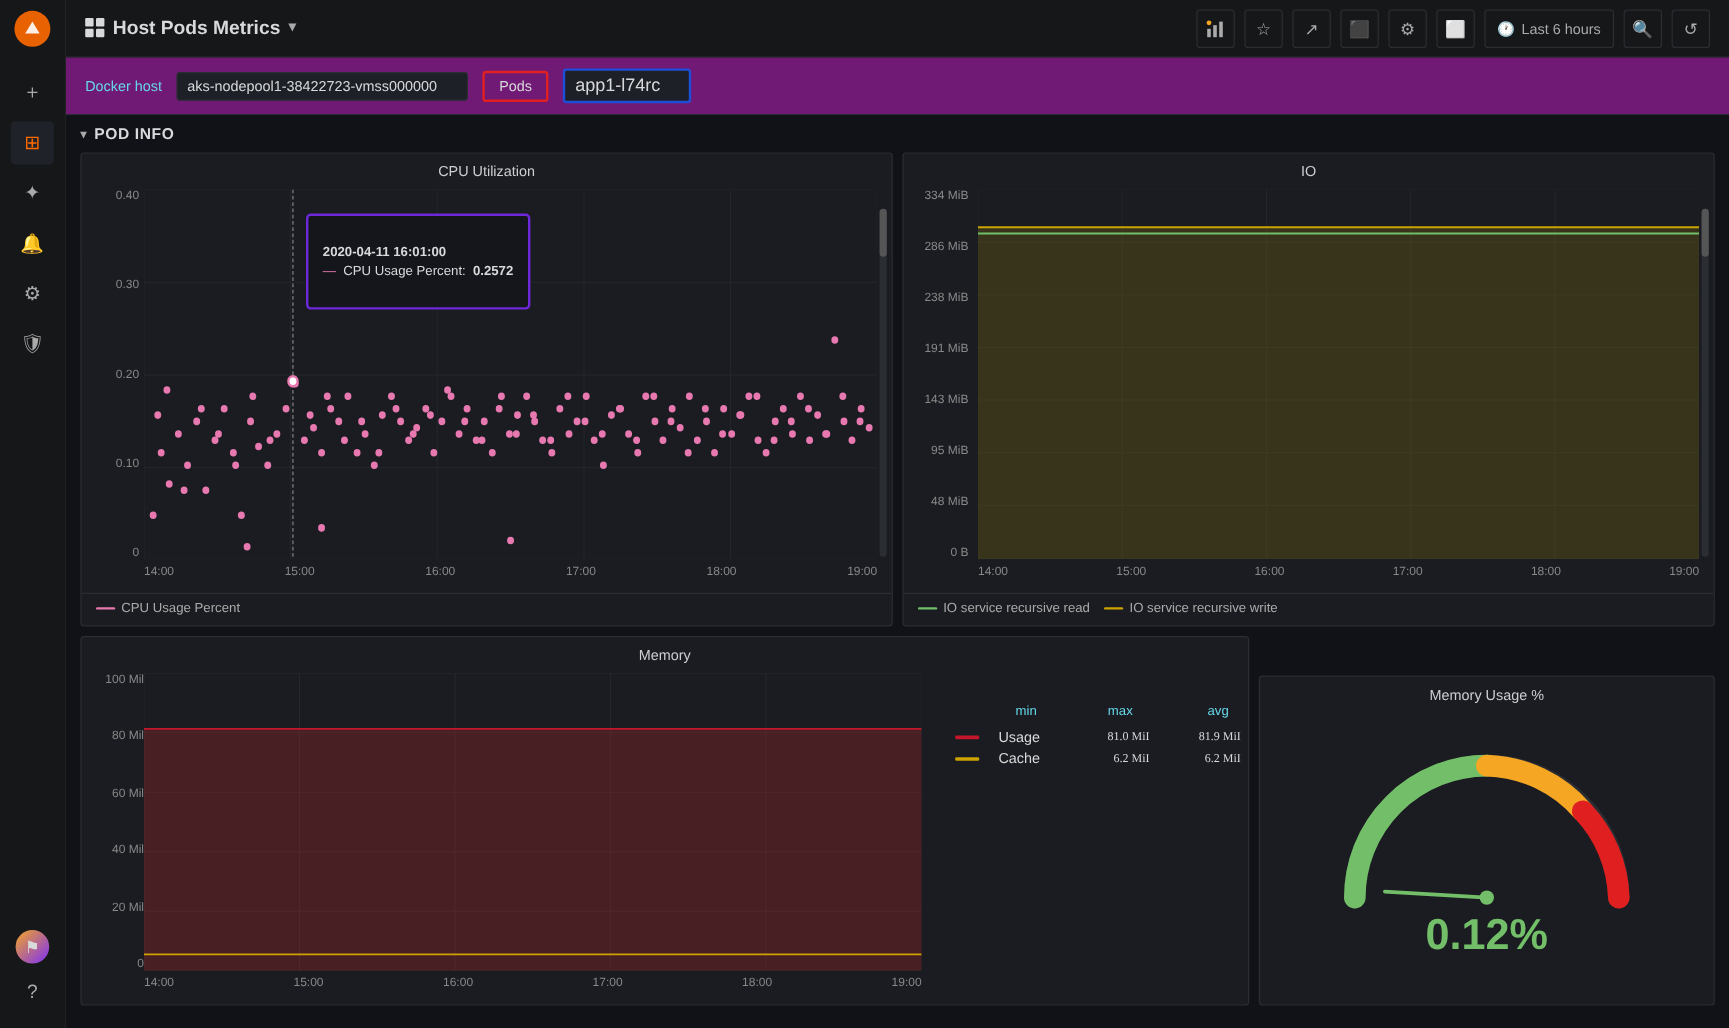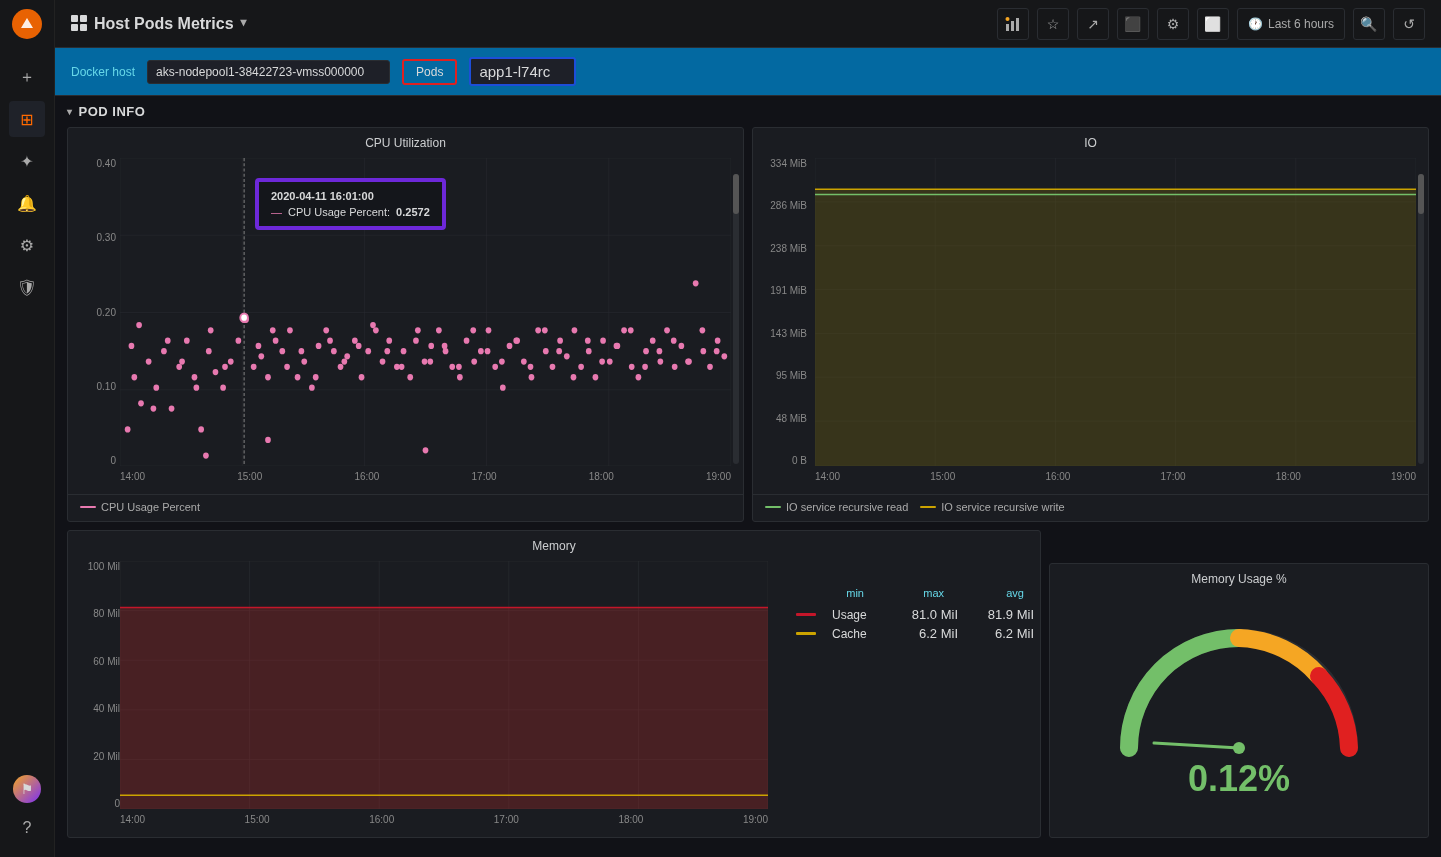--- a/index.html
+++ b/index.html
@@ -108,21 +108,21 @@
       display: flex; align-items: center; justify-content: center;
       cursor: pointer;
       padding: 0 10px;
       gap: 5px;
       font-size: 12px;
     }
 
     
     .filterbar {
       height: 48px;
-      background: #0369a1;
+      background: #701a75;
       border-bottom: 1px solid #2a2d32;
       display: flex;
       align-items: center;
       padding: 0 16px;
       gap: 12px;
       flex-shrink: 0;
     }
     .filter-label {
       color: #66d7e8;
       font-size: 12px;
@@ -237,23 +237,23 @@
       position: absolute;
       top: 0; left: 0; right: 0;
       height: 40px;
       background: #555;
       border-radius: 3px;
     }
 
     
     .tooltip-box {
       background: rgba(20,22,27,0.95);
-      border: 4px solid #6d28d9;
+      border: 2px solid #6d28d9;
       border-radius: 4px;
-      padding: 8px 12px;
+      padding: 24px 12px;
       font-size: 11px;
       color: #d8d9da;
     }
     .tooltip-time {
       font-weight: 600;
       margin-bottom: 4px;
     }
     .tooltip-row {
       display: flex; align-items: center; gap: 6px;
     }
@@ -267,21 +267,21 @@
     .stat-col.min { color: #66d7e8; }
     .stat-col.max { color: #66d7e8; }
     .stat-col.avg { color: #66d7e8; }
     .stat-row {
       display: flex;
       align-items: center;
       gap: 16px;
       margin-bottom: 4px;
     }
     .stat-name { color: #d8d9da; min-width: 50px; }
-    .stat-val { color: #d8d9da; font-size: 13px; min-width: 60px; text-align: right; }
+    .stat-val { color: #d8d9da; font-size: 10px; min-width: 60px; text-align: right; font-family: Liberation Serif, serif; }
 
     
     .gauge-panel {
       background: #1a1c21;
       border: 1px solid #2a2d32;
       border-radius: 3px;
       width: 380px;
       flex-shrink: 0;
       display: flex;
       flex-direction: column;

